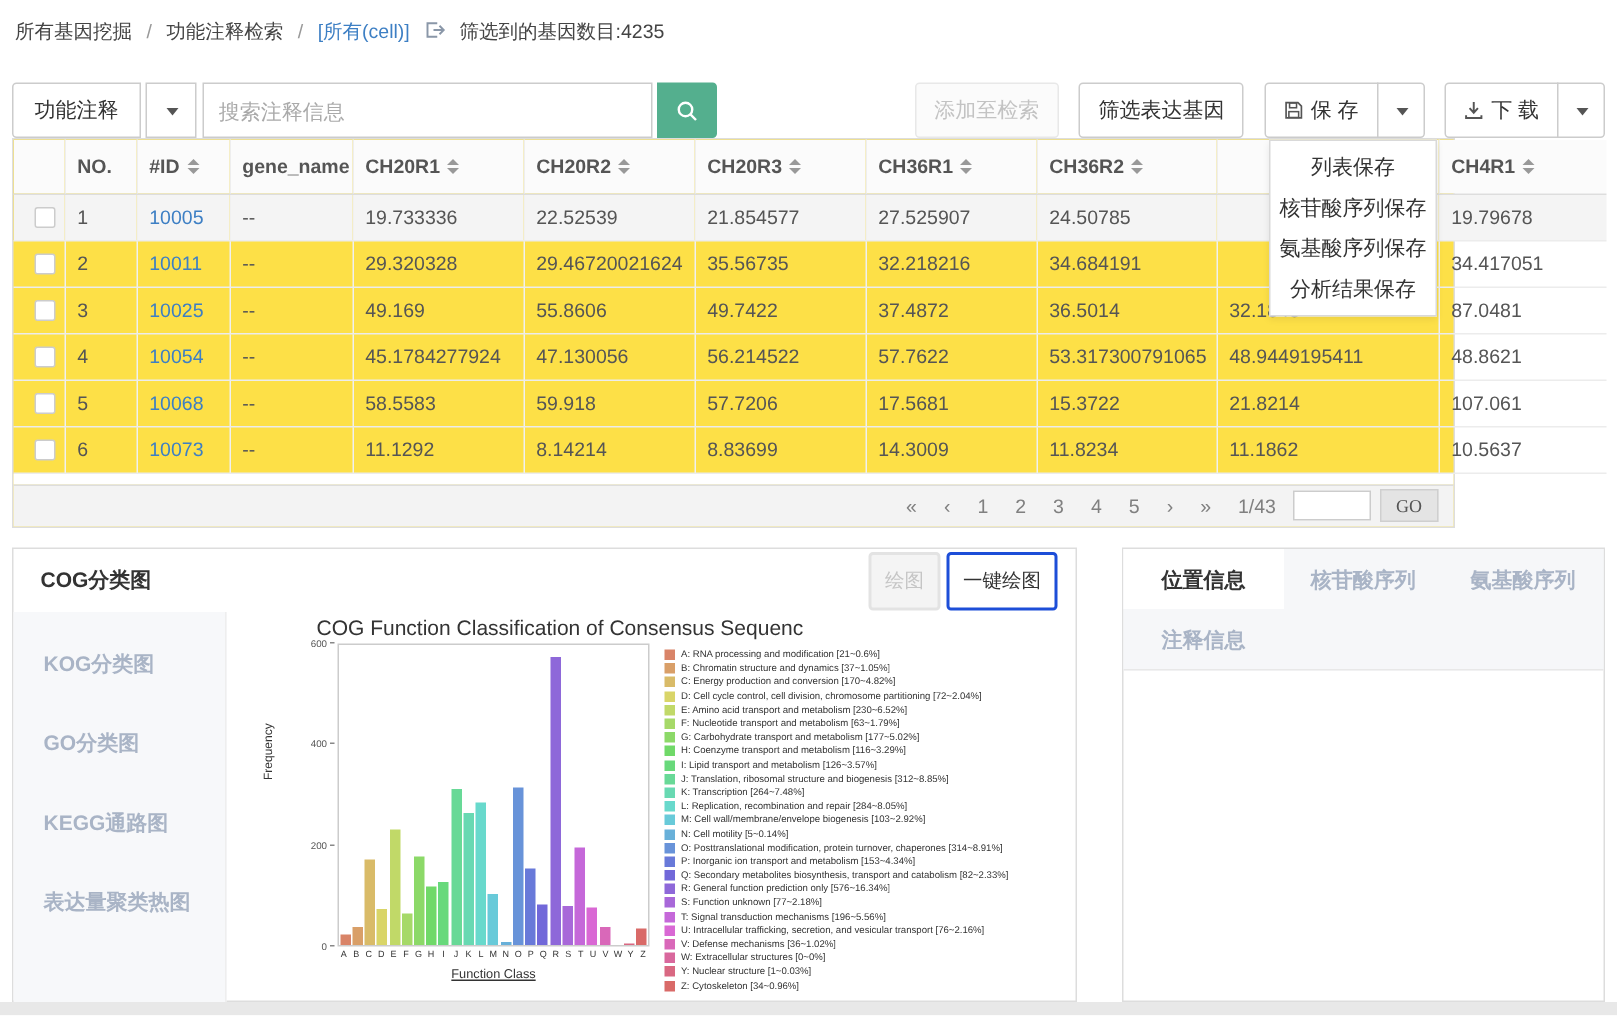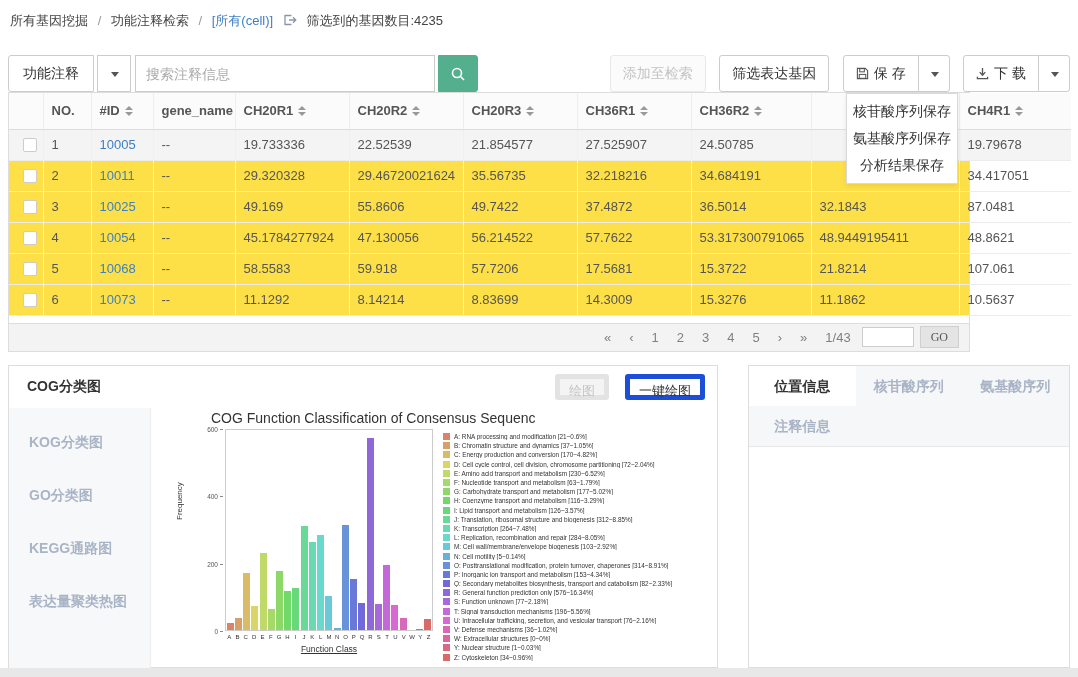--- a/index.html
+++ b/index.html
@@ -65,22 +65,22 @@
   .pg-info { margin:0 9px; cursor:default; }
   .pg-input { width:52px; height:20px; border:1px solid #ccc; background:#fff; margin:0 2px; outline:none; }
   .pg-go { margin-left:4px; height:22px; line-height:20px; padding:0 10px; background:#e4e4e4;
            border:1px solid #cfcfcf; color:#555; font-size:12px; cursor:pointer;font-family:Liberation Serif, serif; }
 
   
   .cog-panel { position:absolute; top:365px; left:8px; width:710px; height:303px;
                border:1px solid #ddd; background:#fff; }
   .panel-head { height:42px; display:flex; align-items:center; padding:0 12px 0 18px; }
   .panel-title { font-size:14px; font-weight:bold; color:#333; flex:1; }
-  .mini-btn { height:26px; line-height:24px; padding:0 9px; font-size:13px; border:5px solid #1d4ed8;
-              border-radius:3px; background:#fff; color:#333; margin-left:16px; cursor:pointer; }
+  .mini-btn { height:39px; line-height:24px; padding:0 9px; font-size:13px; border:2px solid #1d4ed8;
+              border-radius:3px; background:#fff; color:#333; margin-left:4px; cursor:pointer; }
   .mini-btn.disabled { background:#f4f4f4; border-color:#e3e3e3; color:#c5c5c5; cursor:default; }
   .cog-body { display:flex; height:260px; }
   .cog-side { width:142px; background:#f7f8fa; border-right:1px solid #eee; padding-top:8px; }
   .cog-side .tab { height:53px; line-height:53px; padding-left:20px; font-size:14px; font-weight:bold;
                    color:#a9b4c6; cursor:pointer; }
   .chart-area { position:relative; flex:1; }
   .chart-title { position:absolute; left:60px; top:2px; font-size:14px; color:#333; }
   .plot { position:absolute; left:74px; top:21px; width:208px; height:202px; border:1px solid #ccc; }
   .bars { position:absolute; left:0; bottom:0; width:100%; height:100%; display:flex;
           align-items:flex-end; justify-content:space-around; }
@@ -151,20 +151,21 @@
               <rect x="3.5" y="8" width="7" height="4.2" fill="none" stroke="#555" stroke-width="1.1"></rect>
             </svg></span><span>保 存</span></button><button class="btn btn-joined-caret"><span class="caret"></span></button>
       <button class="btn btn-joined-main"><span class="ico"><svg width="13" height="13" viewBox="0 0 14 14">
               <path d="M7 1 V8 M4 5.5 L7 8.8 L10 5.5" fill="none" stroke="#555" stroke-width="1.4"></path>
               <path d="M1.5 10.5 V12.5 H12.5 V10.5" fill="none" stroke="#555" stroke-width="1.4"></path>
             </svg></span><span>下 载</span></button><button class="btn btn-joined-caret"><span class="caret"></span></button>
     </div>
   </div>
 
   <div class="dropdown" id="save-menu">
+      <div class="item">列表保存</div>
       <div class="item">核苷酸序列保存</div>
       <div class="item">氨基酸序列保存</div>
       <div class="item">分析结果保存</div>
     </div>
 
   <div class="gtable-wrap">
     <table class="gtable">
       <thead>
           <tr id="thead-row">
             <th style="width: 34px;"><span></span></th>
@@ -260,21 +261,21 @@
             <td class="chk-cell">
               <div class="checkbox"></div>
             </td>
             <td>6</td>
             <td><a class="id-link">10073</a></td>
             <td>--</td>
             <td>11.1292</td>
             <td>8.14214</td>
             <td>8.83699</td>
             <td>14.3009</td>
-            <td>15.3276</td>
+            <td>11.8234</td>
             <td>11.1862</td>
             <td>10.5637</td>
           </tr>
         </tbody>
     </table>
     <div class="partial-row"></div>
     <div class="pagination" id="pagination">
         <span class="pg-item">«</span>
         <span class="pg-item">‹</span>
         <span class="pg-item">1</span>

